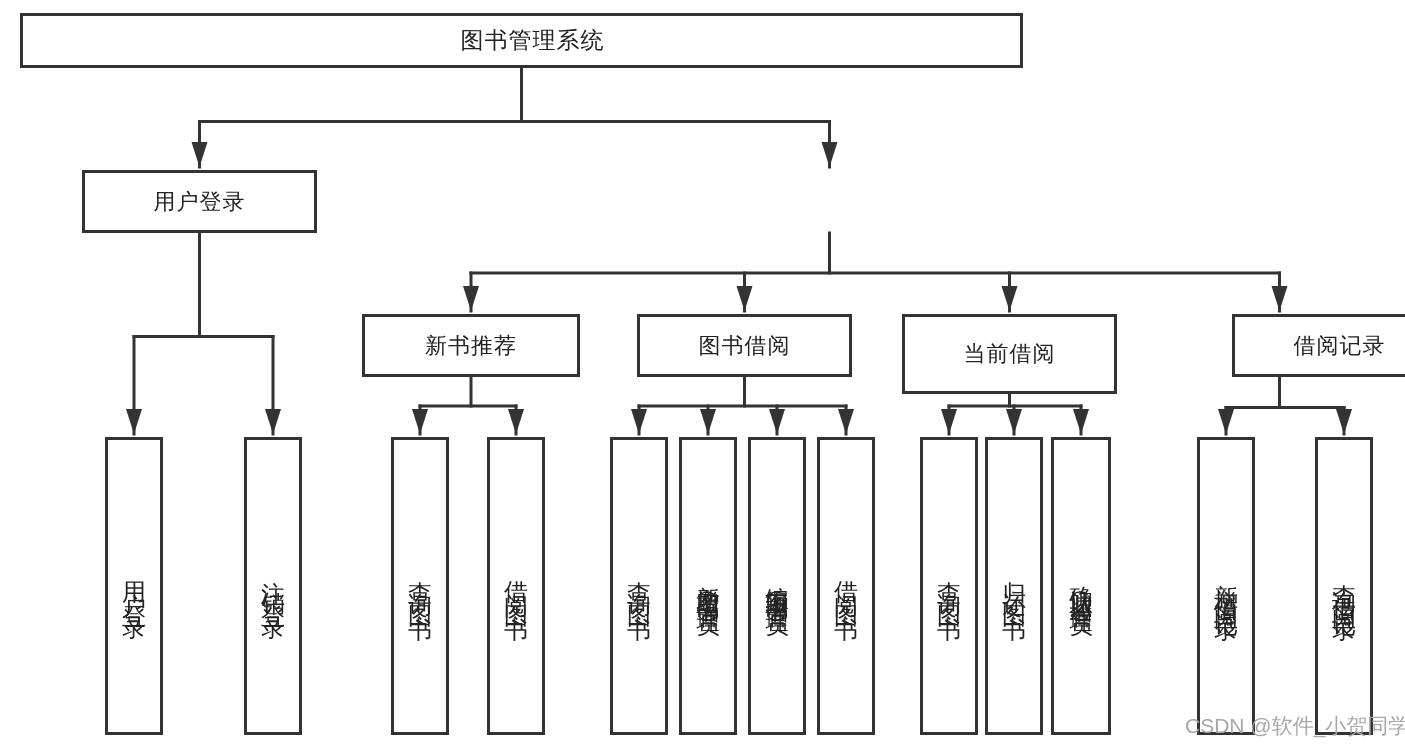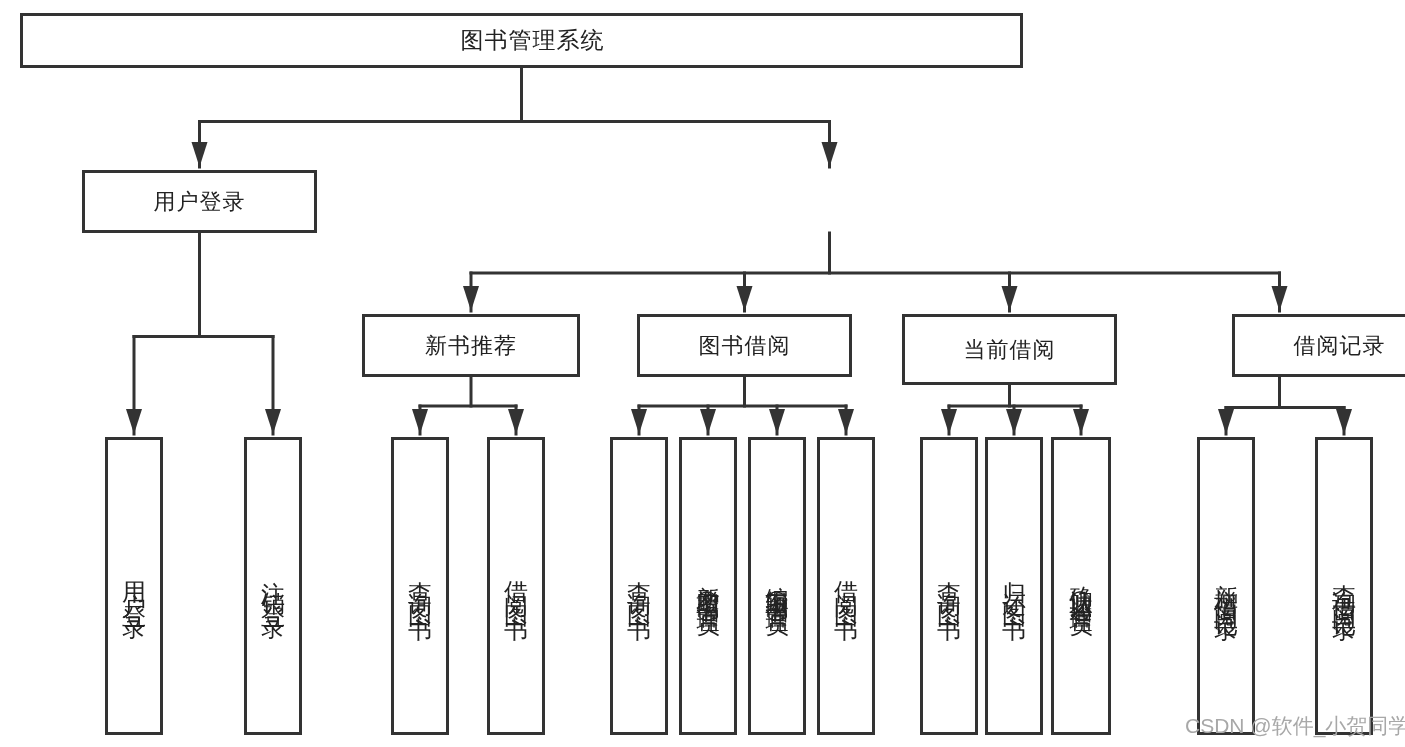--- a/index.html
+++ b/index.html
@@ -111,21 +111,21 @@
   <div class="node hbox" style="left:82px; top:170px; width:235px; height:63px;">
     <span>用户登录</span>
   </div>
 
   <div class="node hbox" style="left:637px; top:314px; width:215px; height:63px;">
     <span>图书借阅</span>
   </div>
   <div class="node hbox" style="left:362px; top:314px; width:218px; height:63px;">
     <span>新书推荐</span>
   </div>
-  <div class="node hbox" style="left:902px; top:314px; width:215px; height:71px;">
+  <div class="node hbox" style="left:902px; top:314px; width:215px; height:80px;">
     <span>当前借阅</span>
   </div>
   <div class="node hbox" style="left:1232px; top:314px; width:215px; height:63px;align-items:center;">
     <span>借阅记录</span>
   </div>
 
   <div class="node vbox" style="left:105px; top:437px; width:58px; height:298px;">
     <span>用户登录</span>
   </div>
   <div class="node vbox" style="left:244px; top:437px; width:58px; height:298px;">

